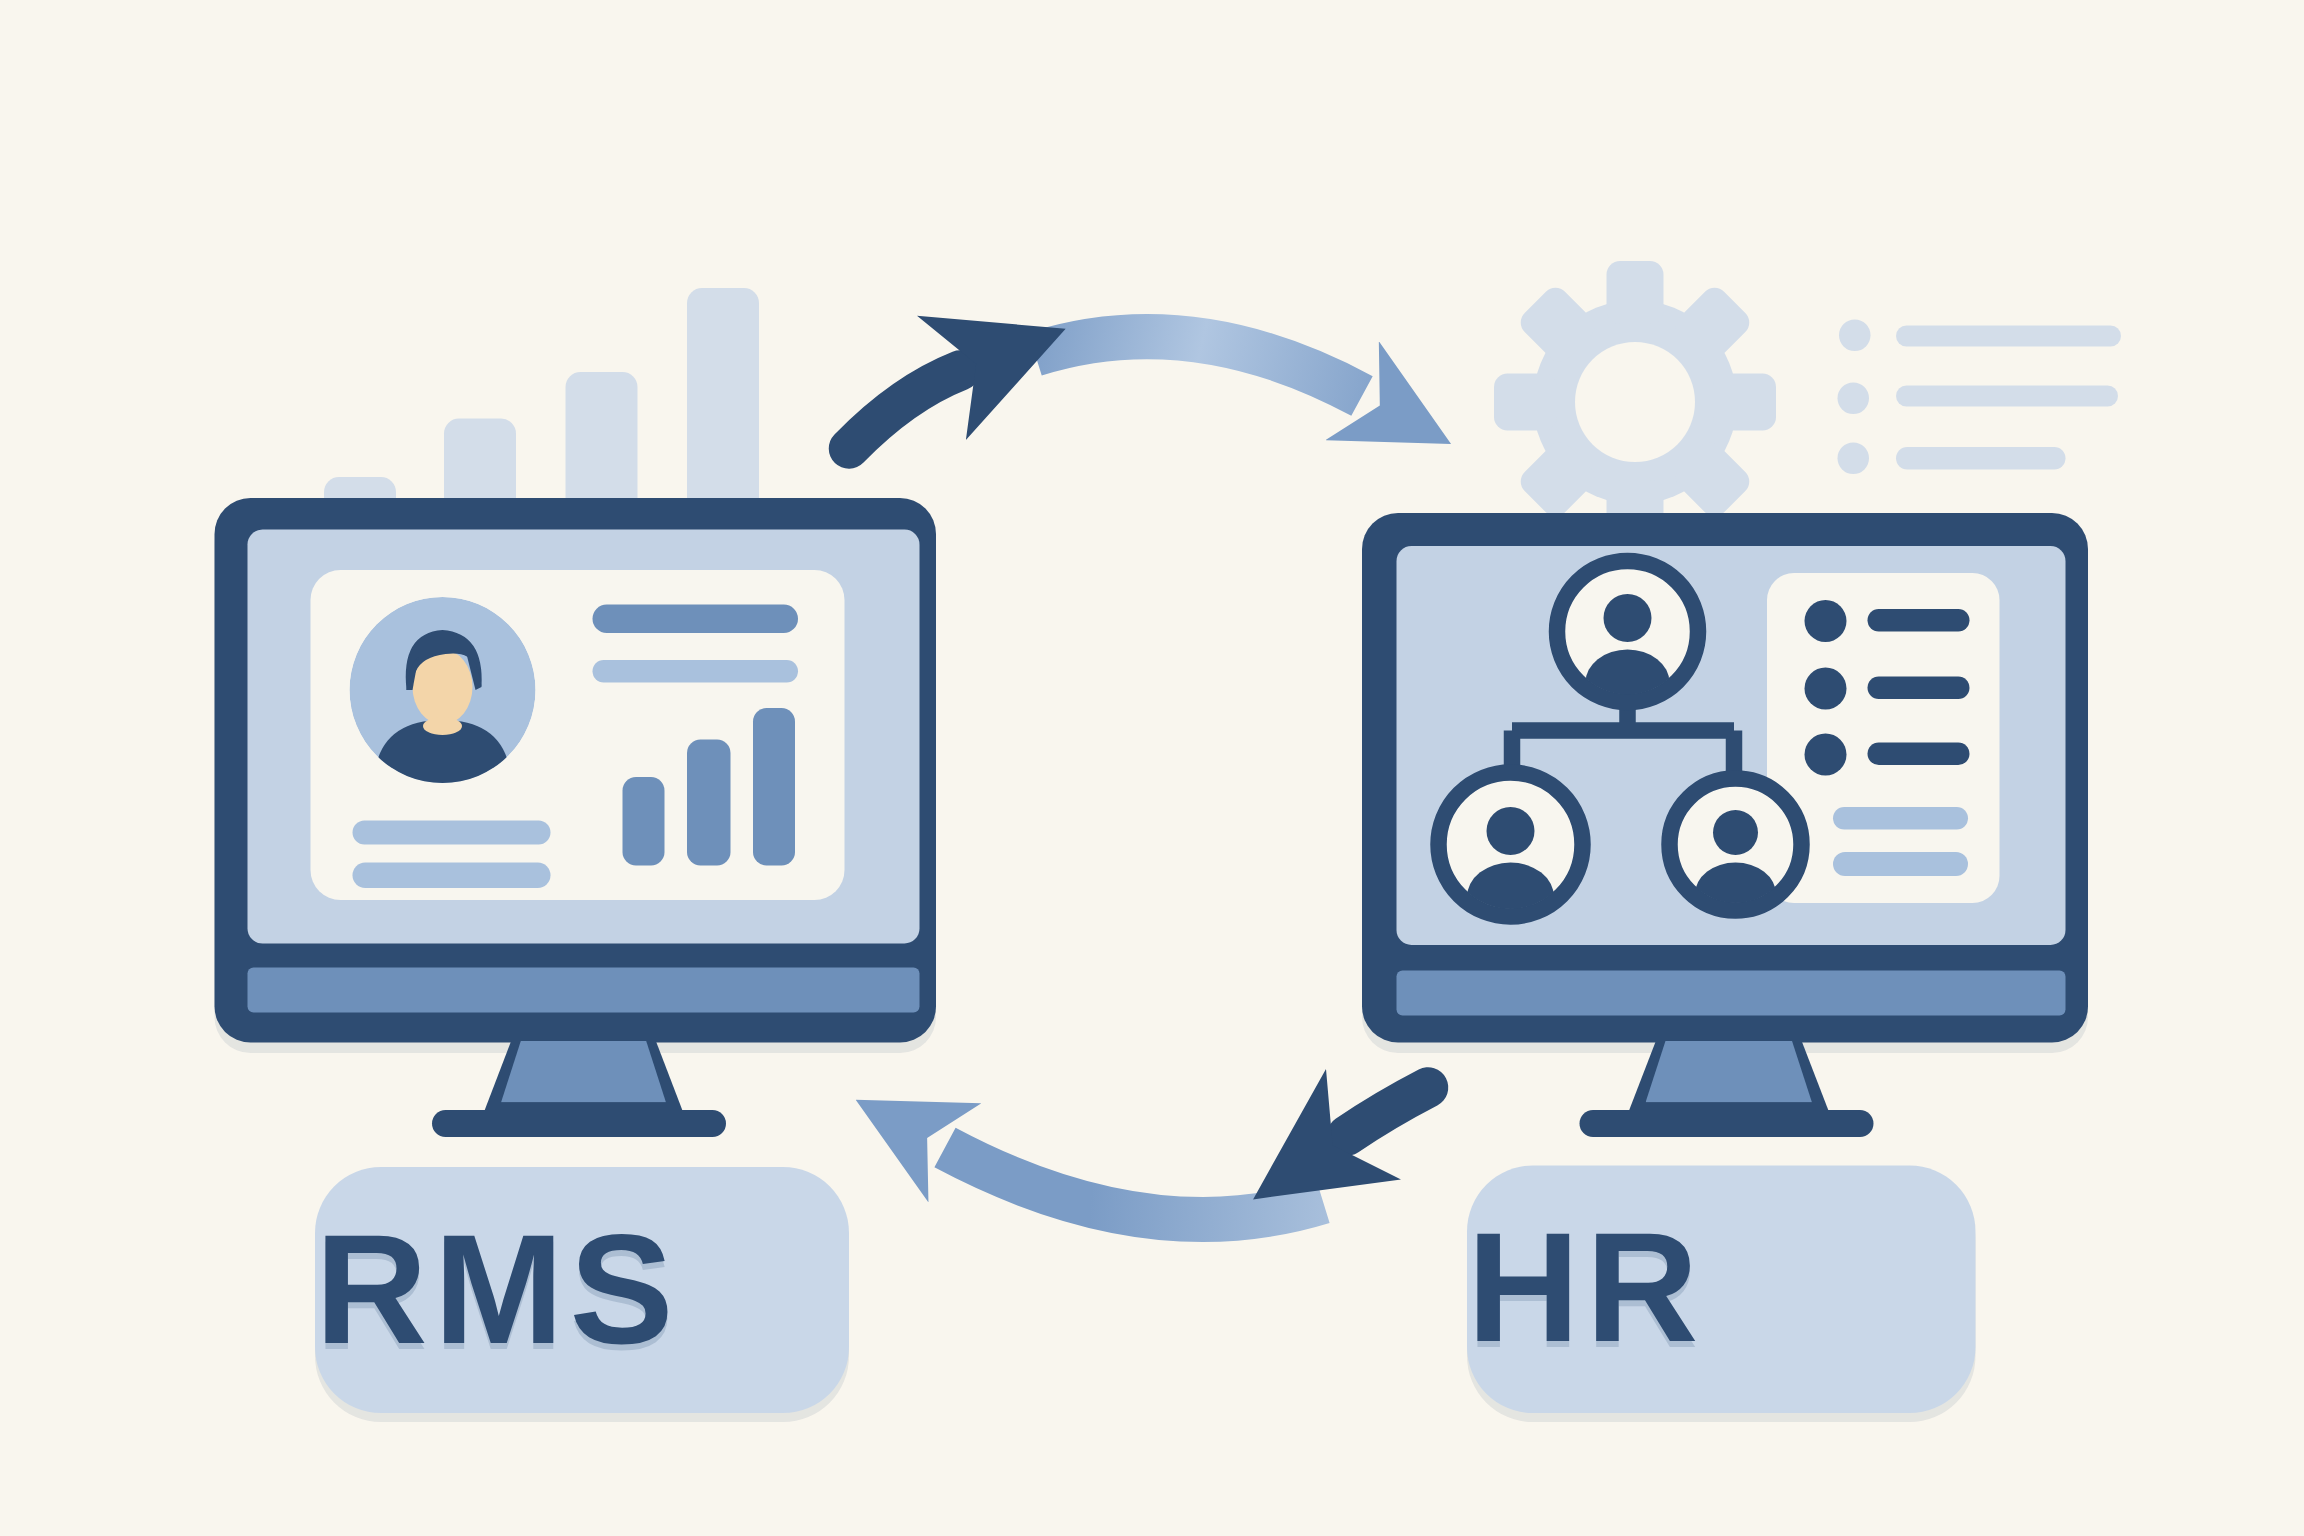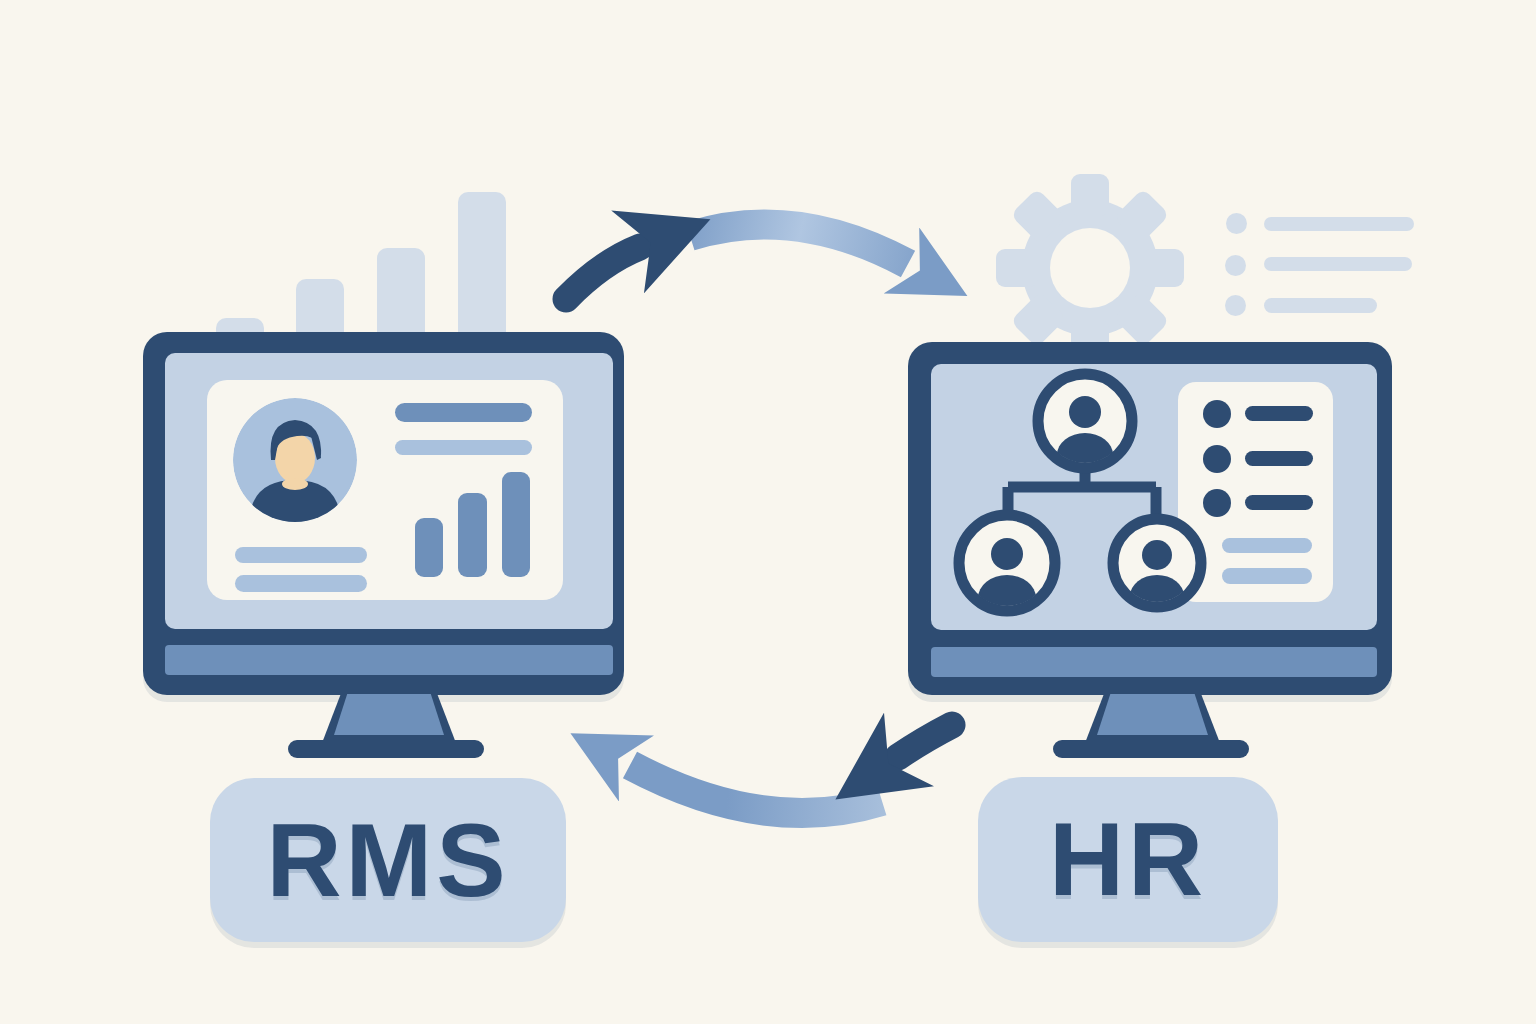--- a/index.html
+++ b/index.html
@@ -40,21 +40,21 @@
   .pill-med{background:#6e90ba;border-radius:10px;z-index:6;}
   .pill-pale{background:#a9c1dd;border-radius:9px;z-index:6;}
   .pill-navy{background:#2e4c72;border-radius:9px;z-index:6;}
   .dot-navy{background:#2e4c72;border-radius:50%;z-index:6;}
   .minibar{background:#6e90ba;border-radius:9px;z-index:6;}
   svg{display:block;} .z6{z-index:6;} .z2{z-index:2;}
 
   
   .badge{
     background:#c9d7e8;border-radius:44px;z-index:3;
-    display:flex;align-items:center;justify-content:center;
+    display:flex;align-items:center;
     box-shadow:0 6px 0 rgba(46,76,114,0.10);
   }
   .badge span{
     font-size:104px;font-weight:800;color:#2e4c72;letter-spacing:4px;
     text-shadow:0 4px 0 rgba(46,76,114,0.18);
   }
 </style>
 </head>
 <body>
 
@@ -214,17 +214,17 @@
 
     <div class="abs chin" style="left:931px;top:647px;width:446px;height:30px;"></div>
     <div class="abs neck-outer" style="left:1085px;top:694px;width:135px;height:49px;"></div>
     <div class="abs neck-inner" style="left:1097px;top:694px;width:111px;height:41px;"></div>
     <div class="abs stand-base" style="left:1053px;top:740px;width:196px;height:18px;"></div>
   </div>
 
   <div class="abs badge" style="left:210px;top:778px;width:356px;height:164px;">
     <span>RMS</span>
   </div>
-  <div class="abs badge" style="left:978px;top:777px;width:300px;height:165px;">
+  <div class="abs badge" style="left:978px;top:777px;width:339px;height:165px;">
     <span>HR</span>
   </div>
 
 </div>
 
 </body></html>

